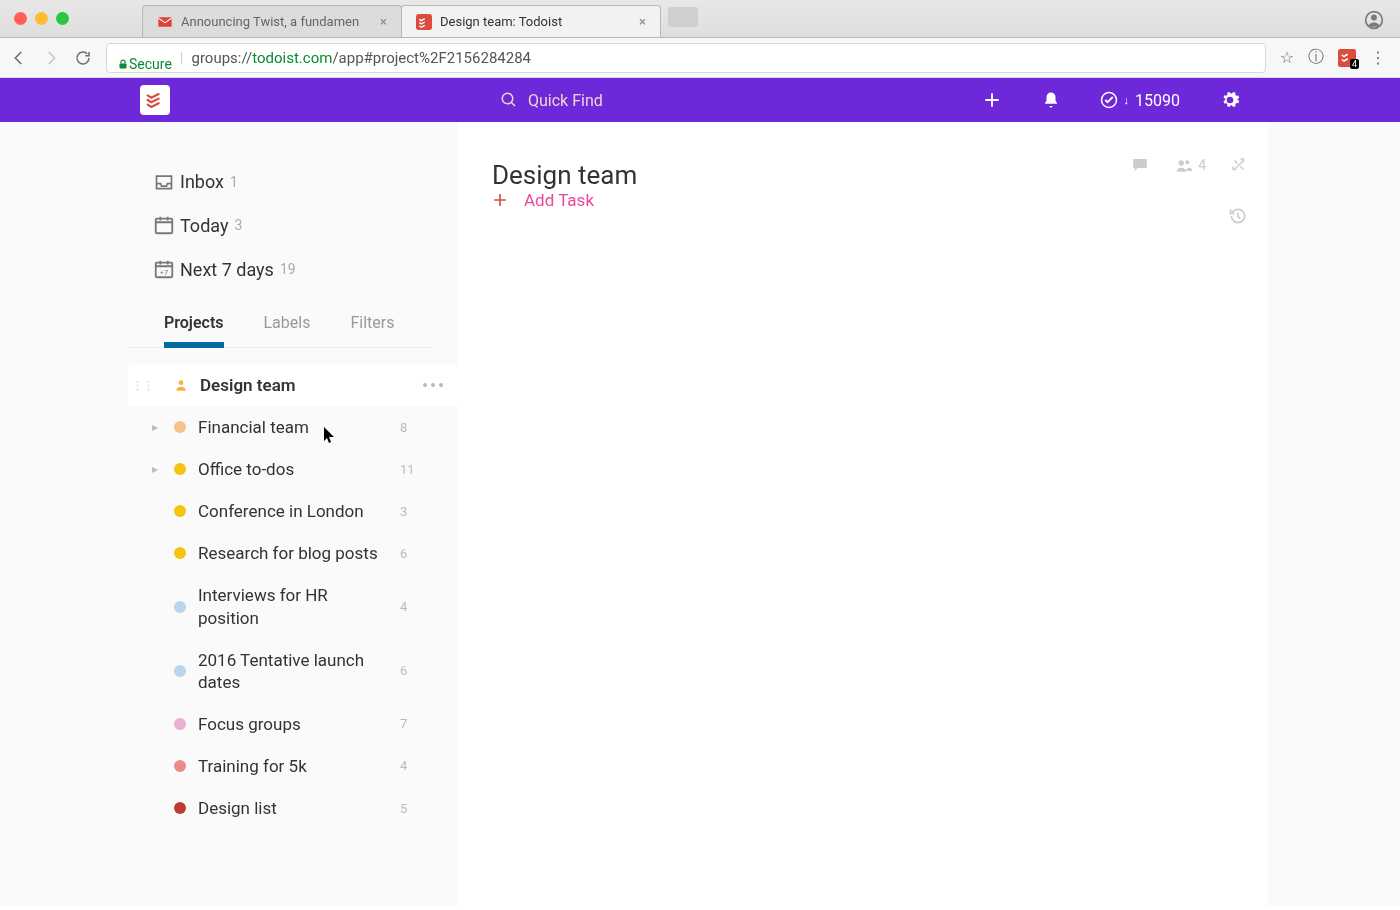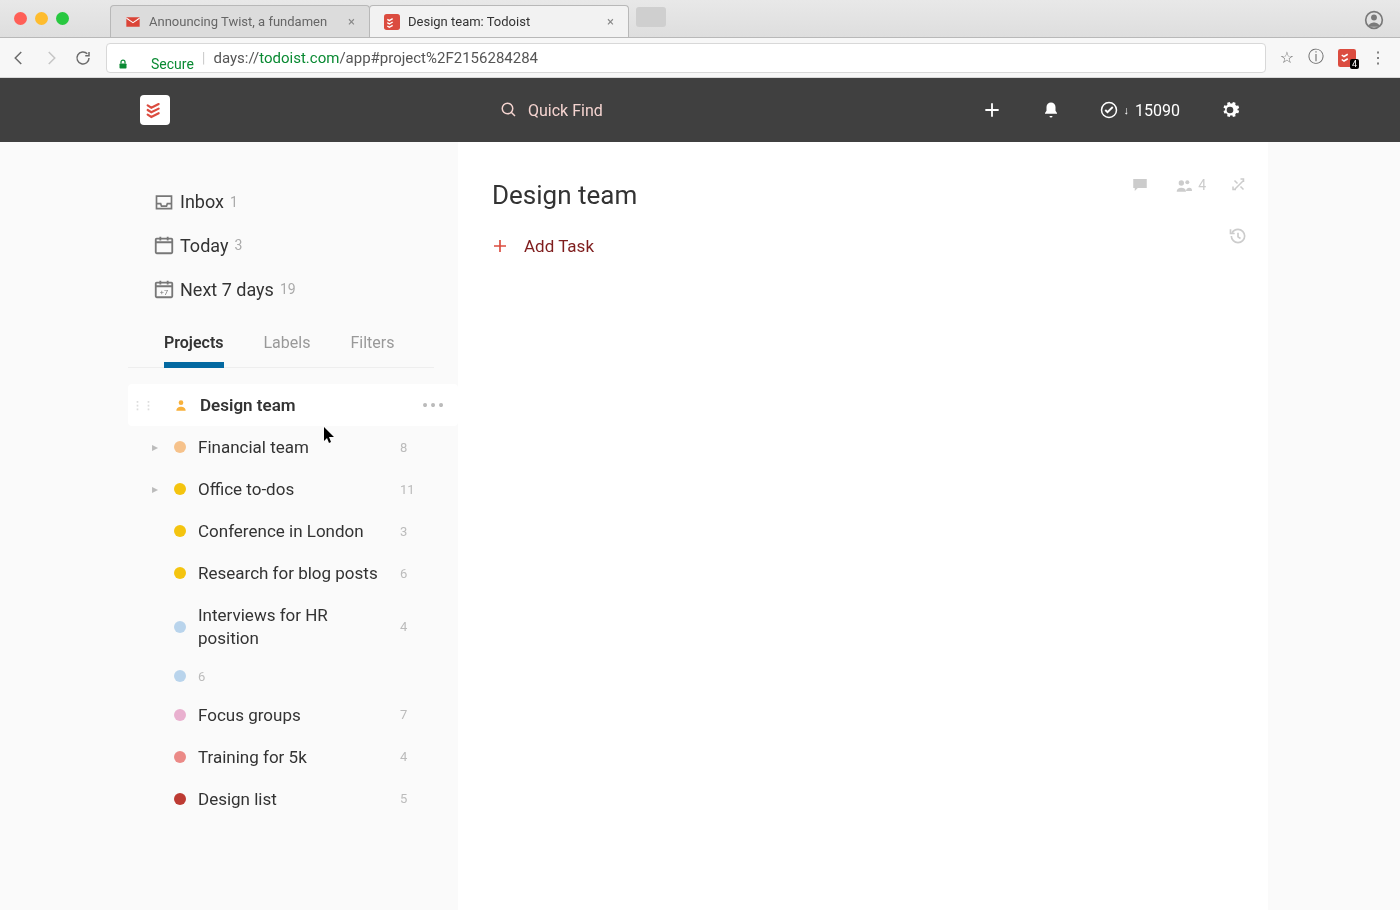--- a/index.html
+++ b/index.html
@@ -1,45 +1,45 @@
 <!DOCTYPE html>
 <html><head>
 <meta charset="utf-8">
 <style>
 * { box-sizing: border-box; margin: 0; padding: 0; font-family: -apple-system, BlinkMacSystemFont, "Segoe UI", Roboto, Helvetica, Arial, sans-serif; }
 body { background: #fff; width: 1400px; height: 910px; overflow: hidden; }
 
 
 .browser-chrome { background: #fff; }
-.tab-bar { height: 38px; background: linear-gradient(#e8e8e8,#dedede); display: flex; align-items: flex-end; border-bottom: 1px solid #b8b8b8; position: relative; }
+.tab-bar { height: 38px; background: linear-gradient(#e8e8e8,#dedede); display: flex; align-items: flex-end; border-bottom: 1px solid #b8b8b8; position: relative; padding-left: 32px; }
 .traffic-lights { display: flex; gap: 8px; padding: 0 14px; align-self: center; position: absolute; left: 0; top: 12px;}
 .tl { width: 13px; height: 13px; border-radius: 50%; }
 .tl.red { background:#ff5f57;} .tl.yellow{background:#febc2e;} .tl.green{background:#28c840;}
 .tabs { display:flex; margin-left: 110px; height: 100%; align-items: flex-end;}
 .chrome-tab { display:flex; align-items:center; gap:8px; padding:0 14px; height:32px; min-width:260px; max-width:260px; background:#f2f2f2; border:1px solid #b8b8b8; border-bottom:none; border-radius:4px 4px 0 0; position:relative; font-size:13px; color:#333; margin-right:-1px;}
 .chrome-tab.inactive { background:#dcdcdc; color:#666;}
 .chrome-tab .tab-title{ white-space:nowrap; overflow:hidden; text-overflow:ellipsis; flex:1;}
 .chrome-tab .close{ color:#888; font-size:13px;}
 .new-tab { width:30px; height:20px; background:#cfcfcf; margin-left:8px; border-radius:3px; align-self:center; margin-bottom:4px;}
 .profile-icon { position:absolute; right:16px; top:10px; width:20px; height:20px; color:#7a7a7a;}
 
 .addr-bar { height:40px; display:flex; align-items:center; padding:0 10px; gap:14px; background:#f7f7f7; border-bottom:1px solid #d9d9d9;}
 .nav-btn { width:18px; height:18px; color:#6b6b6b; display:flex; align-items:center; justify-content:center;}
 .nav-btn.disabled{ color:#c6c6c6;}
 .omnibox { flex:1; height:30px; background:#fff; border:1px solid #d8d8d8; border-radius:4px; display:flex; align-items:center; padding:0 10px; font-size:15px; gap:8px;}
-.secure { color:#0a8a33; font-size:14px; display:flex; align-items:center; gap:22px;margin-top:12px;}
+.secure { color:#0a8a33; font-size:14px; display:flex; align-items:center; gap:0;margin-top:12px;}
 .url-rest{ color:#555;}
 .url-host{ color:#0a8a33;}
 .right-icons{ display:flex; gap:14px; align-items:center; color:#6b6b6b; font-size:16px; padding-right:4px;}
 .ext-badge { position:relative; display:inline-flex;}
 .ext-badge .cnt{ position:absolute; bottom:-2px; right:-3px; background:#000; color:#fff; font-size:9px; padding:0 2px; border-radius:2px;}
 
 
 .app { background:#db4c3f; }
-.topbar { height:64px; background:#404040; display:flex; align-items:center; color:#fff; }
+.topbar { height:44px; background:#6d28d9; display:flex; align-items:center; color:#fff; }
 .logo-box { width:30px; height:30px; background:#fff; border-radius:4px; margin-left:140px; display:flex; align-items:center; justify-content:center;}
 .logo-box svg{ color:#db4c3f;}
 .search-wrap{ display:flex; align-items:center; gap:10px; margin-left:330px; color:#f5d4d0; font-size:16px;}
 .top-right{ margin-left:auto; display:flex; align-items:center; gap:40px; padding-right:160px; font-size:17px;}
 .karma{ display:flex; align-items:center; gap:6px; font-size:16px;}
 
 .content-row{ display:flex; background:#fafafa; height:calc(910px - 38px - 40px - 48px);}
 .spacer-left{ width:128px; background:#fafafa;}
 .sidebar{ width:330px; background:#fafafa; padding-top:38px;}
 .main{ flex:1; background:#fff; padding:38px 44px 0 34px; position:relative;}
@@ -63,21 +63,21 @@
 .proj .more{ position:absolute; right:12px; color:#bbb; letter-spacing:2px;}
 .proj .drag{ position:absolute; left:4px; color:#ddd; font-size:11px;}
 .person-icon{ width:14px; height:14px;}
 .pname-wrap{ max-width:190px;}
 
 .cursor{ position:absolute; left:324px; top:427px; font-size:16px; color:#000; pointer-events:none;}
 
 .main h1{ font-size:26px; font-weight:400; color:#333;}
 .main-actions{ position:absolute; right:20px; top:34px; display:flex; gap:24px; align-items:center; color:#ccc;}
 .main-actions .mact{ display:flex; align-items:center; gap:4px; font-size:14px;}
-.add-task{ display:flex; align-items:center; gap:16px; color:#7f1d1d; font-size:17px; margin-top:26px;}
+.add-task{ display:flex; align-items:center; gap:16px; color:#ec4899; font-size:17px; }
 .history-icon{ position:absolute; right:20px; top:84px; color:#ccc;}
 
 svg{ display:block;}
 </style>
 </head>
 <body>
 
 <div class="browser-chrome">
   <div class="tab-bar">
     <div class="traffic-lights">
@@ -131,21 +131,21 @@
     <div class="omnibox">
       <span class="secure">
         <svg width="12" height="14" viewBox="0 0 24 24">
             <rect x="5" y="11" width="14" height="10" rx="1.5" fill="#0a8a33"></rect>
             <path fill="none" stroke="#0a8a33" stroke-width="2.5" d="M8 11V8a4 4 0 018 0v3"></path>
           </svg>
         <span>Secure</span>
       </span>
       <span style="color:#ccc">|</span>
       <span>
-        <span class="url-rest">days://</span><span class="url-host">todoist.com</span><span class="url-rest">/app#project%2F2156284284</span>
+        <span class="url-rest">groups://</span><span class="url-host">todoist.com</span><span class="url-rest">/app#project%2F2156284284</span>
       </span>
     </div>
     <div class="right-icons">
       <span>☆</span>
       <span>ⓘ</span>
       <span class="ext-badge">
         <svg width="18" height="18" viewBox="0 0 24 24">
             <rect width="24" height="24" rx="3" fill="#db4c3f"></rect>
             <path stroke="#fff" stroke-width="2" fill="none" d="M5 8l3 2 5-3M5 14l3 2 5-3"></path>
           </svg>
@@ -269,20 +269,21 @@
           </div>
           <div class="proj">
             <span class="chev"></span>
             <span class="dot" style="background:#b9d4ec"></span>
             <span class="pname pname-wrap">Interviews for HR position</span>
             <span class="cnt">4</span>
           </div>
           <div class="proj">
             <span class="chev"></span>
             <span class="dot" style="background:#b9d4ec"></span>
+            <span class="pname pname-wrap">2016 Tentative launch dates</span>
             <span class="cnt">6</span>
           </div>
           <div class="proj">
             <span class="chev"></span>
             <span class="dot" style="background:#e9b0cf"></span>
             <span class="pname pname-wrap">Focus groups</span>
             <span class="cnt">7</span>
           </div>
           <div class="proj">
             <span class="chev"></span>

